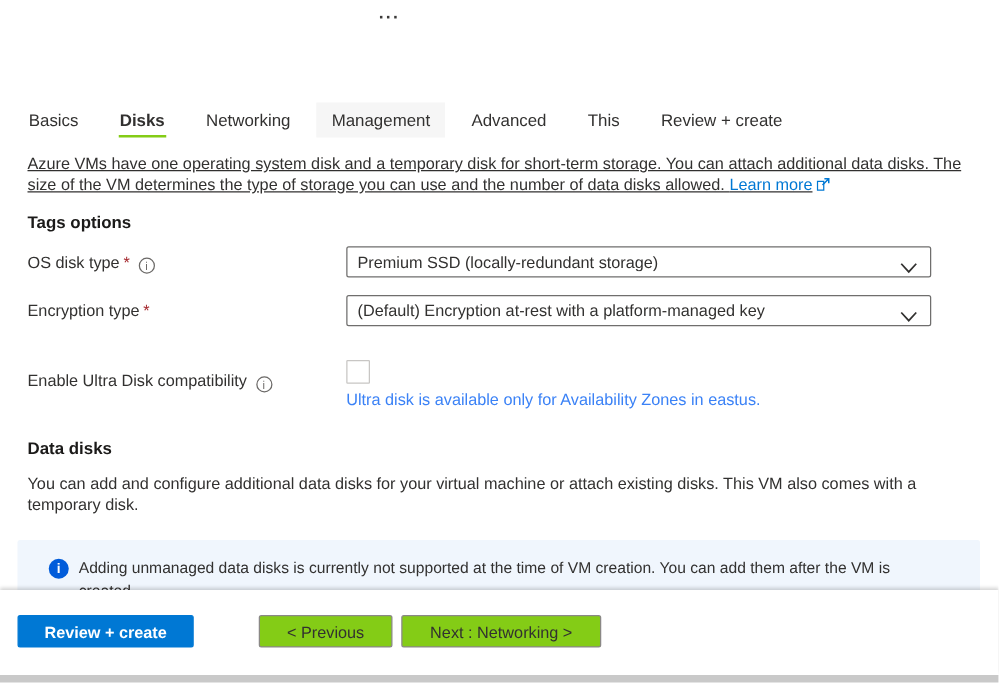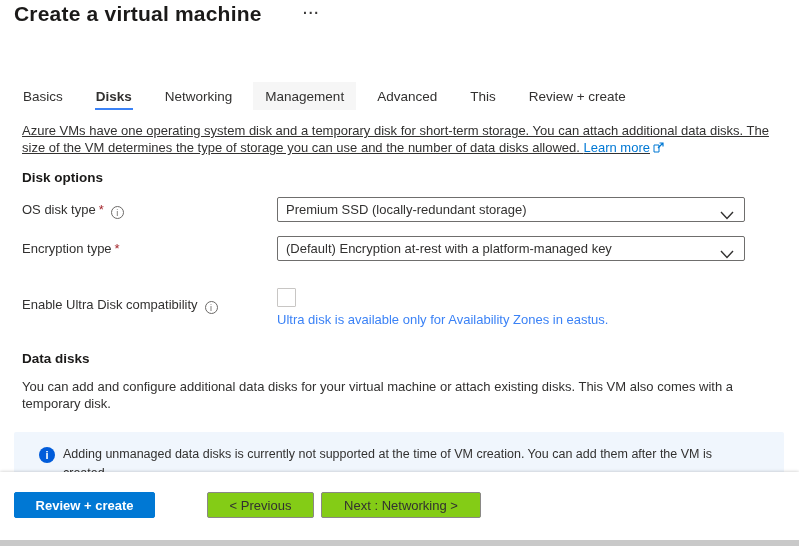--- a/index.html
+++ b/index.html
@@ -19,21 +19,21 @@
     color:#3b3a39; letter-spacing:1px; cursor:pointer; line-height:14px;
   }
 
   
   .tabs {
     position:absolute; left:22px; top:82px; display:flex; align-items:flex-end; gap:31px;
   }
   .tab {
     font-size:13.5px; color:#323130; padding:7px 1px 6px 1px; cursor:pointer; white-space:nowrap;
   }
-  .tab.active { font-weight:700; border-bottom:2px solid #3b82f6; padding-bottom:4px; }
+  .tab.active { font-weight:700; border-bottom:2px solid #84cc16; padding-bottom:4px; }
   .tab.hover-bg { background:#f6f6f6; padding-left:12px; padding-right:12px; margin:0 -11px; }
 
   
   .intro {
     position:absolute; left:22px; top:122px; width:752px;
     font-size:13px; line-height:17px; color:#323130;text-decoration:underline;
   }
   .link { color:#0078d4; text-decoration:none; cursor:pointer; }
   .ext-icon { display:inline-block; vertical-align:-1px; margin-left:3px; }
 
@@ -113,41 +113,40 @@
   .btn-next { left:321px; width:160px; }
 
   
   .hscroll { position:absolute; left:0; top:540px; width:799px; height:6px; background:#c9c9c9; }
 </style>
 </head>
 <body>
 
 <div class="page">
 
-  <div class="page-title">Create a virtual machine</div>
   <div class="more-btn">···</div>
 
   <div class="tabs">
     <div class="tab">Basics</div>
     <div class="tab active">Disks</div>
     <div class="tab">Networking</div>
     <div class="tab hover-bg">Management</div>
     <div class="tab">Advanced</div>
     <div class="tab">This</div>
     <div class="tab">Review + create</div>
   </div>
 
   <div class="intro">
     <span>Azure VMs have one operating system disk and a temporary disk for short-term storage. You can attach additional data disks. The size of the VM determines the type of storage you can use and the number of data disks allowed. </span><a class="link">Learn more</a><span class="ext-icon"><svg width="11" height="11" viewBox="0 0 11 11">
           <path d="M1 3 h5 v7 h-5 z" fill="none" stroke="#0078d4" stroke-width="1"></path>
           <path d="M5 6 L10 1 M6.5 1 H10 V4.5" fill="none" stroke="#0078d4" stroke-width="1.2"></path>
         </svg></span>
   </div>
 
-  <div class="section-heading h-disk-options">Disk options</div>
+  <div class="section-heading h-disk-options">Tags options</div>
 
   <div class="field-label lbl-os">
     <span>OS disk type</span><span class="req">*</span><span class="info-icon"></span>
   </div>
   <div class="dropdown dd-os">
     <span class="value">Premium SSD (locally-redundant storage)</span>
     <span class="chev"><svg width="14" height="9" viewBox="0 0 14 9">
           <path d="M1 1 L7 7.5 L13 1" fill="none" stroke="#323130" stroke-width="1.4"></path>
         </svg></span>
   </div>

